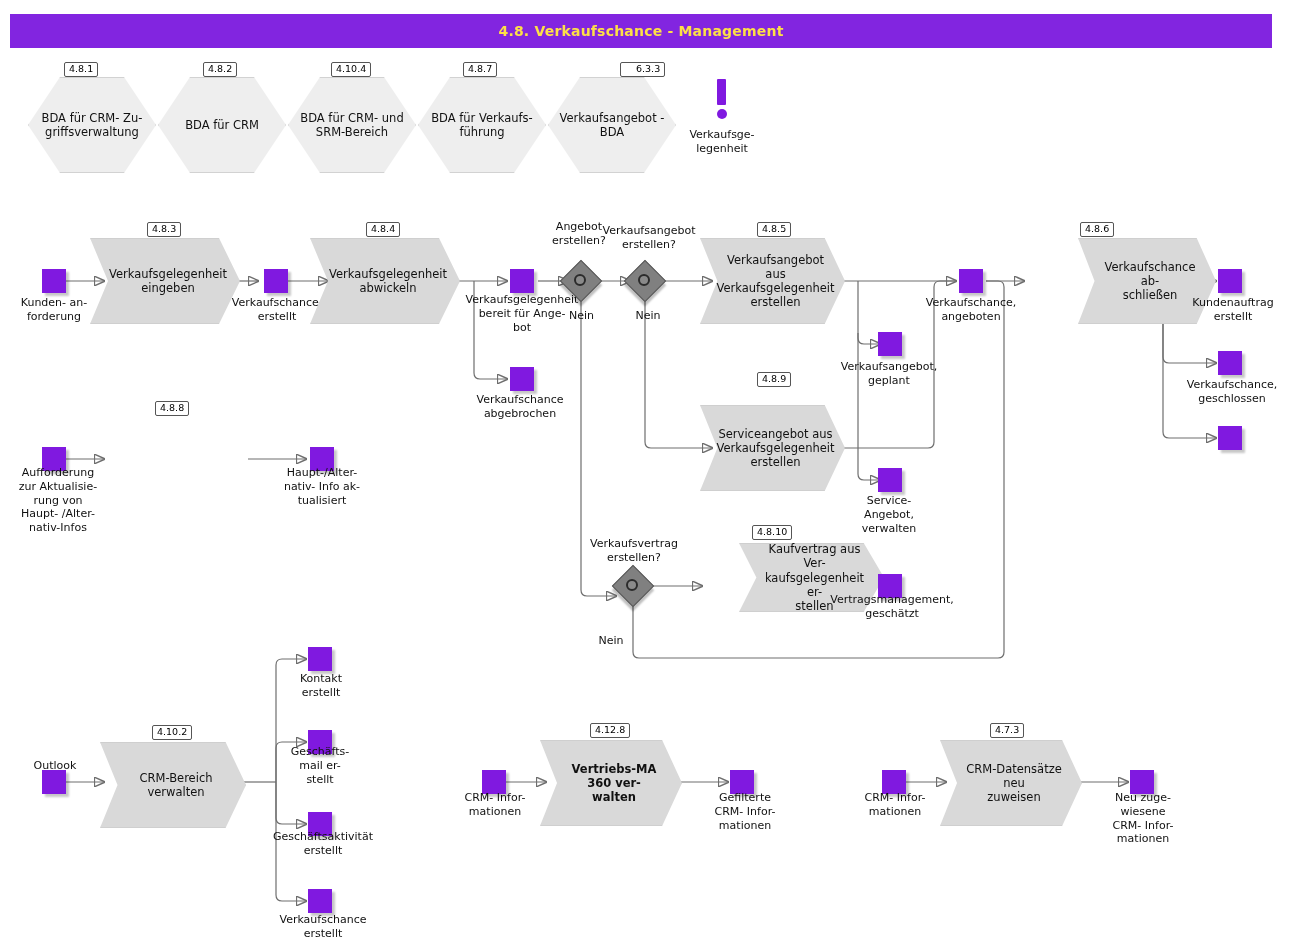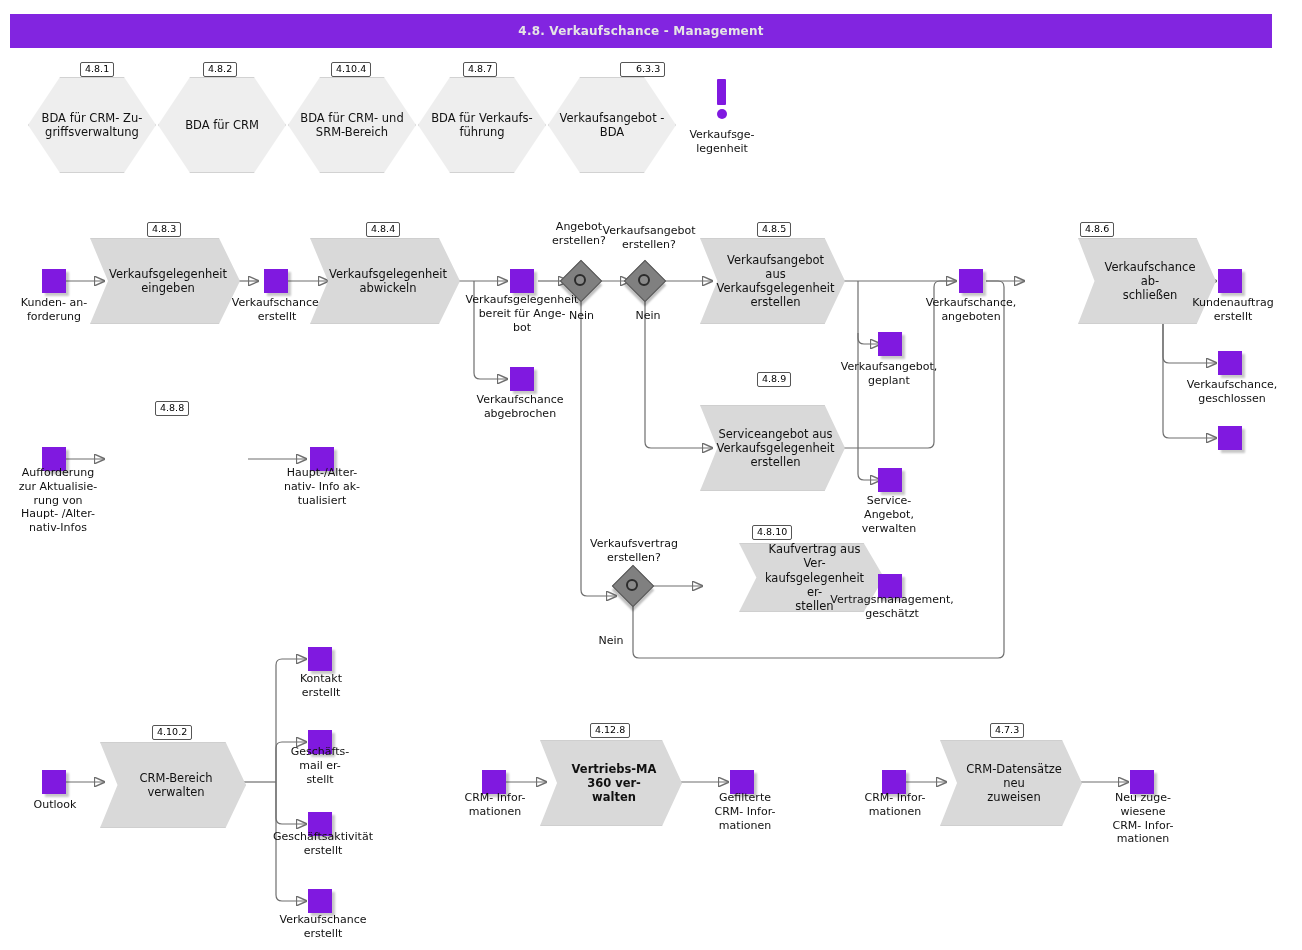--- a/index.html
+++ b/index.html
@@ -1,21 +1,21 @@
 <!DOCTYPE html>
 <html><head>
 <meta charset="utf-8">
 <style>
   html,body{margin:0;padding:0;background:#ffffff;}
   body{font-family:"DejaVu Sans","Liberation Sans",sans-serif;}
   #canvas{position:relative;width:1302px;height:950px;background:#fff;overflow:hidden;}
 
   .titlebar{position:absolute;left:10px;top:14px;width:1262px;height:34px;background:#8225e0;
             display:flex;align-items:center;justify-content:center;}
-  .titlebar span{color:#e5e5e5;font-weight:bold;font-size:12px;letter-spacing:.2px;}
+  .titlebar span{color:#fde047;font-weight:bold;font-size:14px;letter-spacing:.2px;}
 
   
   .hex{position:absolute;width:128px;height:96px;}
   .hex .shape{position:absolute;inset:0;background:#eeeeee;border:1px solid #d2d2d2;
       clip-path:polygon(25% 0,75% 0,100% 50%,75% 100%,25% 100%,0 50%);
       filter:drop-shadow(3px 3px 2px rgba(0,0,0,.30));}
   .hex .txt{position:absolute;inset:0;display:flex;align-items:center;justify-content:center;
       text-align:center;font-size:11.5px;color:#111;line-height:1.25;padding:0 8px;box-sizing:border-box;}
 
   
@@ -114,21 +114,21 @@
     <path d="M276,782 L276,818 Q276,824 282,824 L306,824" marker-end="url(#ah)"></path>
     <path d="M276,782 L276,895 Q276,901 282,901 L306,901" marker-end="url(#ah)"></path>
 
     <line x1="506" y1="782" x2="546" y2="782" marker-end="url(#ah)"></line>
     <line x1="676" y1="782" x2="728" y2="782" marker-end="url(#ah)"></line>
 
     <line x1="906" y1="782" x2="946" y2="782" marker-end="url(#ah)"></line>
     <line x1="1076" y1="782" x2="1128" y2="782" marker-end="url(#ah)"></line>
   </svg>
 
-  <div class="tag" style="left:80px;top:62px;">4.8.1</div>
+  <div class="tag" style="left:64px;top:62px;">4.8.1</div>
   <div class="hex" style="left:28px;top:77px;">
     <div class="shape"></div>
     <div class="txt" style="white-space: pre-line;">BDA für CRM- Zu-
 griffsverwaltung</div>
   </div>
 
   <div class="tag" style="left:203px;top:62px;">4.8.2</div>
   <div class="hex" style="left:158px;top:77px;">
     <div class="shape"></div>
     <div class="txt" style="white-space: pre-line;">BDA für CRM</div>
@@ -283,21 +283,21 @@
 nativ-Infos</div>
 
   <div class="tag" style="left:155px;top:401px;">4.8.8</div>
 
   <div class="evt" style="left:310px;top:447px;"></div>
   <div class="evtlbl" style="left: 268px; top: 466px; width: 108px; white-space: pre-line;">Haupt-/Alter-
 nativ- Info ak-
 tualisiert</div>
 
   <div class="evt" style="left:42px;top:770px;"></div>
-  <div class="evtlbl" style="left: 12px; top: 798px; width: 86px; white-space: pre-line;">Outlook</div>
+  <div class="evtlbl" style="left: 12px; top: 759px; width: 86px; white-space: pre-line;">Outlook</div>
 
   <div class="tag" style="left:152px;top:725px;">4.10.2</div>
   <div class="proc" style="left:100px;top:742px;width:146px;height:86px;">
     <div class="shape"></div>
     <div class="txt" style="white-space: pre-line;">CRM-Bereich verwalten</div>
   </div>
 
   <div class="evt" style="left:308px;top:647px;"></div>
   <div class="evtlbl" style="left: 276px; top: 672px; width: 90px; white-space: pre-line;">Kontakt
 erstellt</div>

